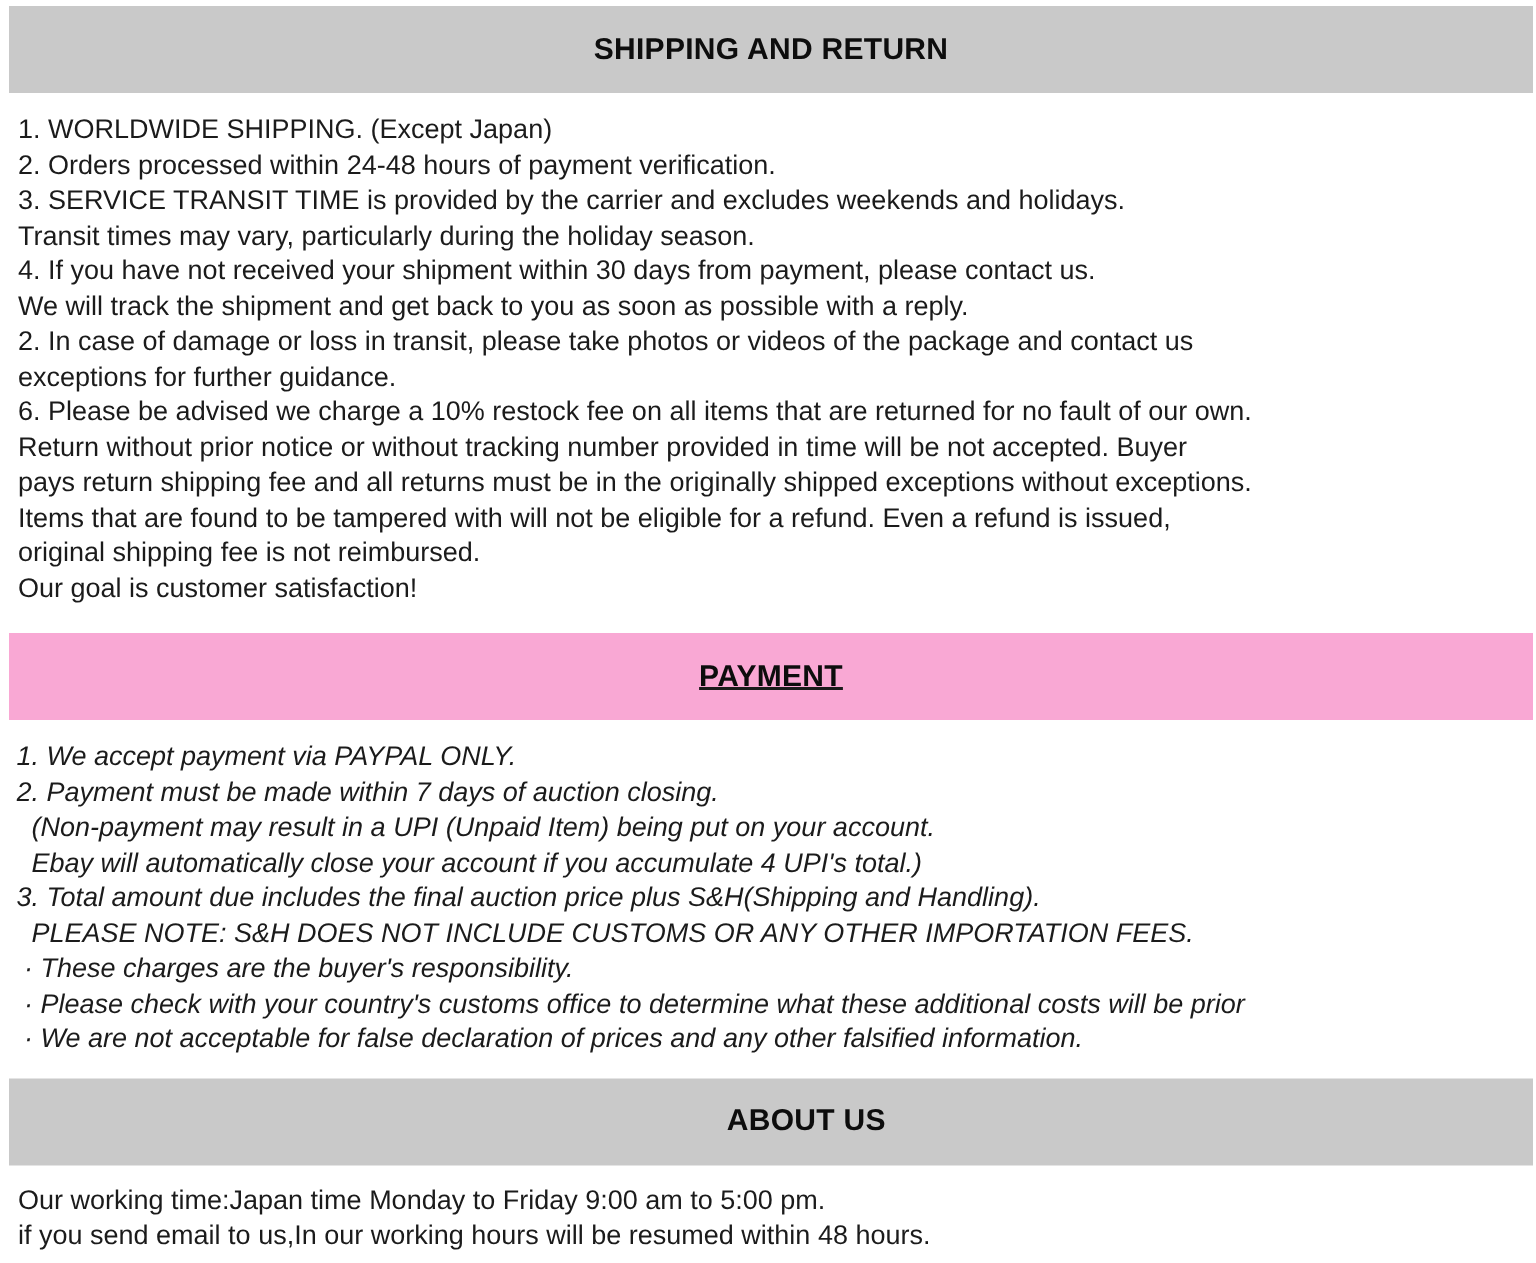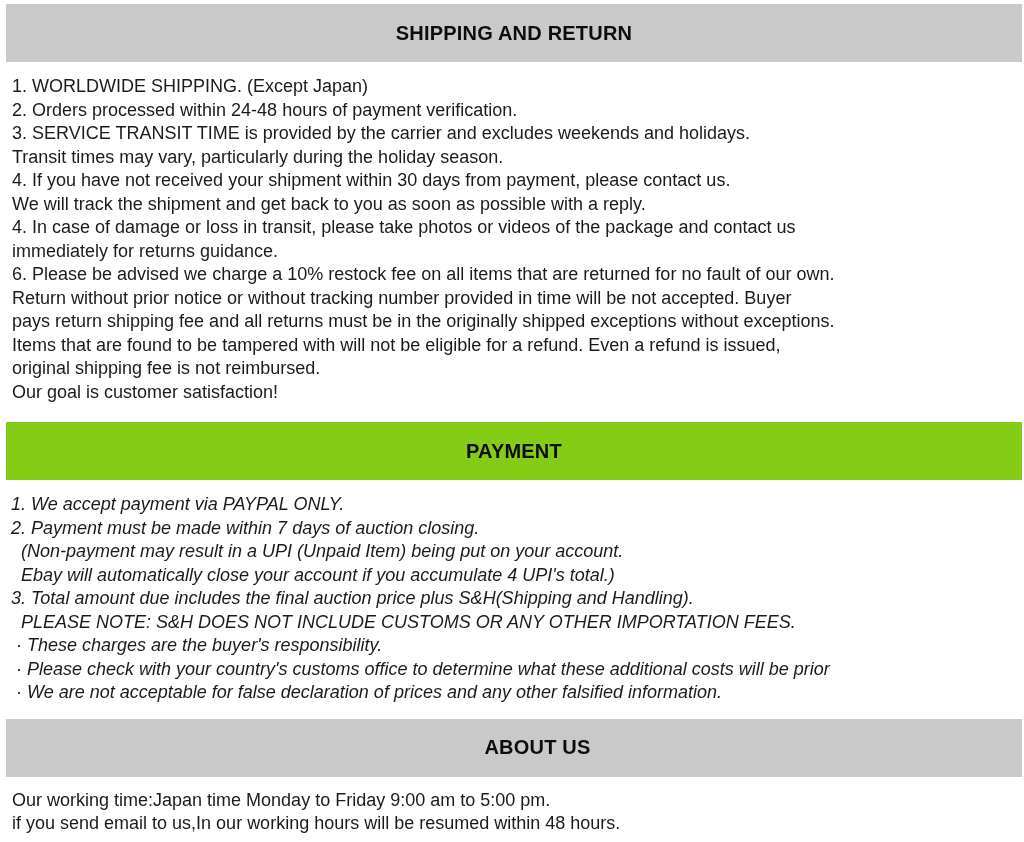--- a/index.html
+++ b/index.html
@@ -55,33 +55,33 @@
     <div class="section-bar" style="background: rgb(201, 201, 201);">
       <span class="section-title" style="color: rgb(13, 13, 13);">SHIPPING AND RETURN</span>
     </div>
     <div class="section-body body-shipping">
         <div class="line">1. WORLDWIDE SHIPPING. (Except Japan)</div>
         <div class="line">2. Orders processed within 24-48 hours of payment verification.</div>
         <div class="line">3. SERVICE TRANSIT TIME is provided by the carrier and excludes weekends and holidays.</div>
         <div class="line">Transit times may vary, particularly during the holiday season.</div>
         <div class="line">4. If you have not received your shipment within 30 days from payment, please contact us.</div>
         <div class="line">We will track the shipment and get back to you as soon as possible with a reply.</div>
-        <div class="line">4. In case of damage or loss in transit, please take photos or videos of the package and contact us</div>
-        <div class="line">immediately for returns guidance.</div>
+        <div class="line">2. In case of damage or loss in transit, please take photos or videos of the package and contact us</div>
+        <div class="line">exceptions for further guidance.</div>
         <div class="line">6. Please be advised we charge a 10% restock fee on all items that are returned for no fault of our own.</div>
         <div class="line">Return without prior notice or without tracking number provided in time will be not accepted. Buyer</div>
         <div class="line">pays return shipping fee and all returns must be in the originally shipped exceptions without exceptions.</div>
         <div class="line">Items that are found to be tampered with will not be eligible for a refund. Even a refund is issued,</div>
         <div class="line">original shipping fee is not reimbursed.</div>
         <div class="line">Our goal is customer satisfaction!</div>
       </div>
   </section>
 
   <section>
-    <div class="section-bar" style="background: #84cc16;">
+    <div class="section-bar" style="background: #f9a8d4; text-decoration: underline;">
       <span class="section-title" style="color: rgb(13, 13, 13);">PAYMENT</span>
     </div>
     <div class="section-body body-payment">
         <div class="line">1. We accept payment via PAYPAL ONLY.</div>
         <div class="line">2. Payment must be made within 7 days of auction closing.</div>
         <div class="line">  (Non-payment may result in a UPI (Unpaid Item) being put on your account.</div>
         <div class="line">  Ebay will automatically close your account if you accumulate 4 UPI's total.)</div>
         <div class="line">3. Total amount due includes the final auction price plus S&amp;H(Shipping and Handling).</div>
         <div class="line">  PLEASE NOTE: S&amp;H DOES NOT INCLUDE CUSTOMS OR ANY OTHER IMPORTATION FEES.</div>
         <div class="line"> · These charges are the buyer's responsibility.</div>

